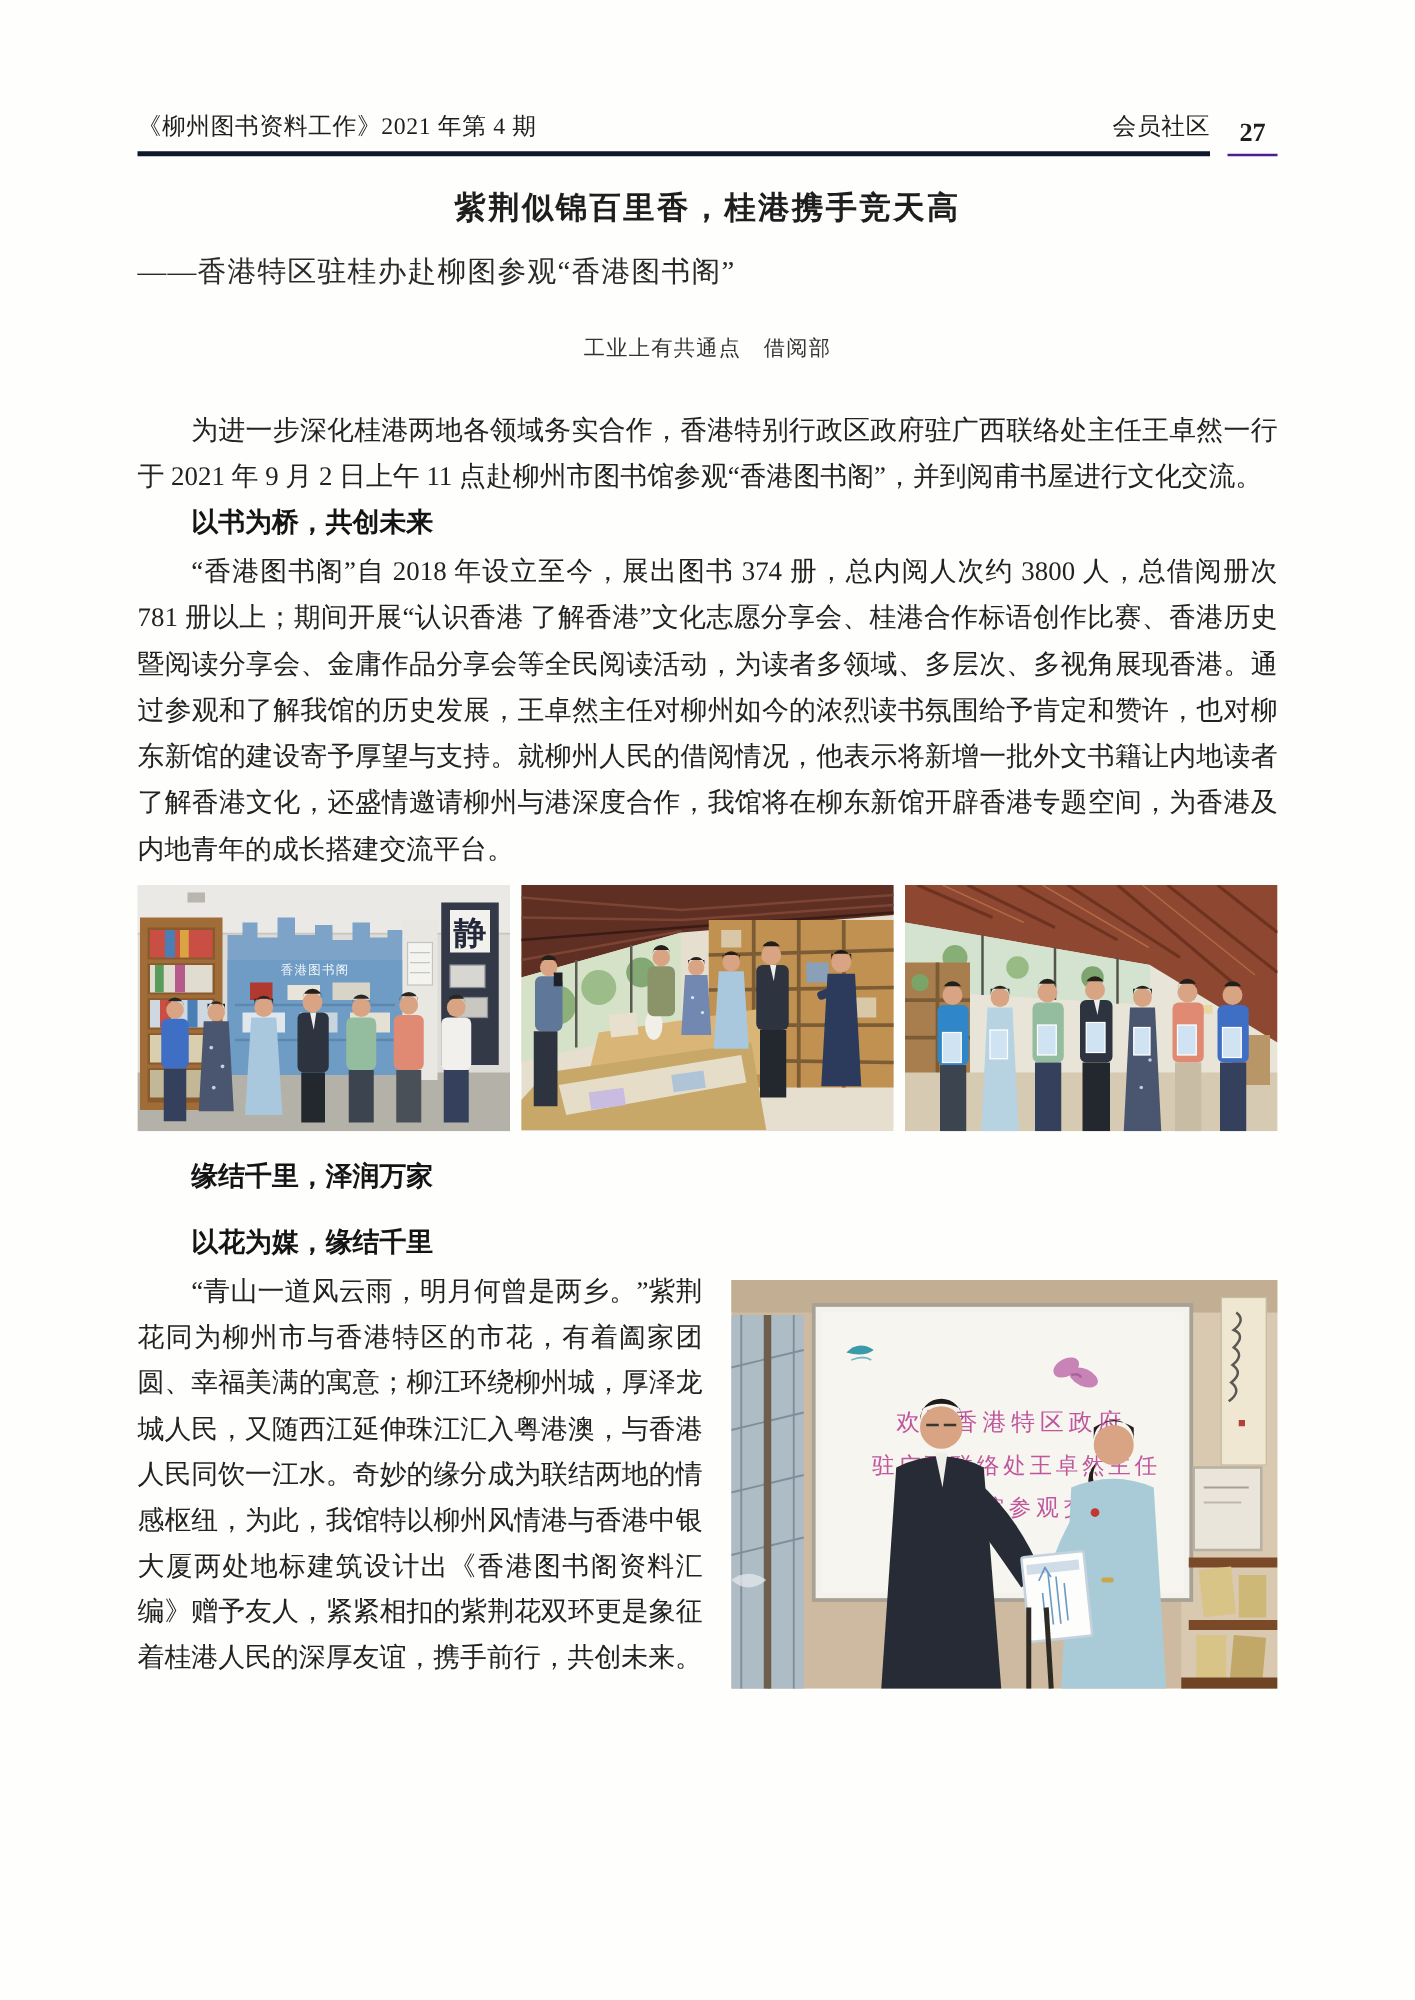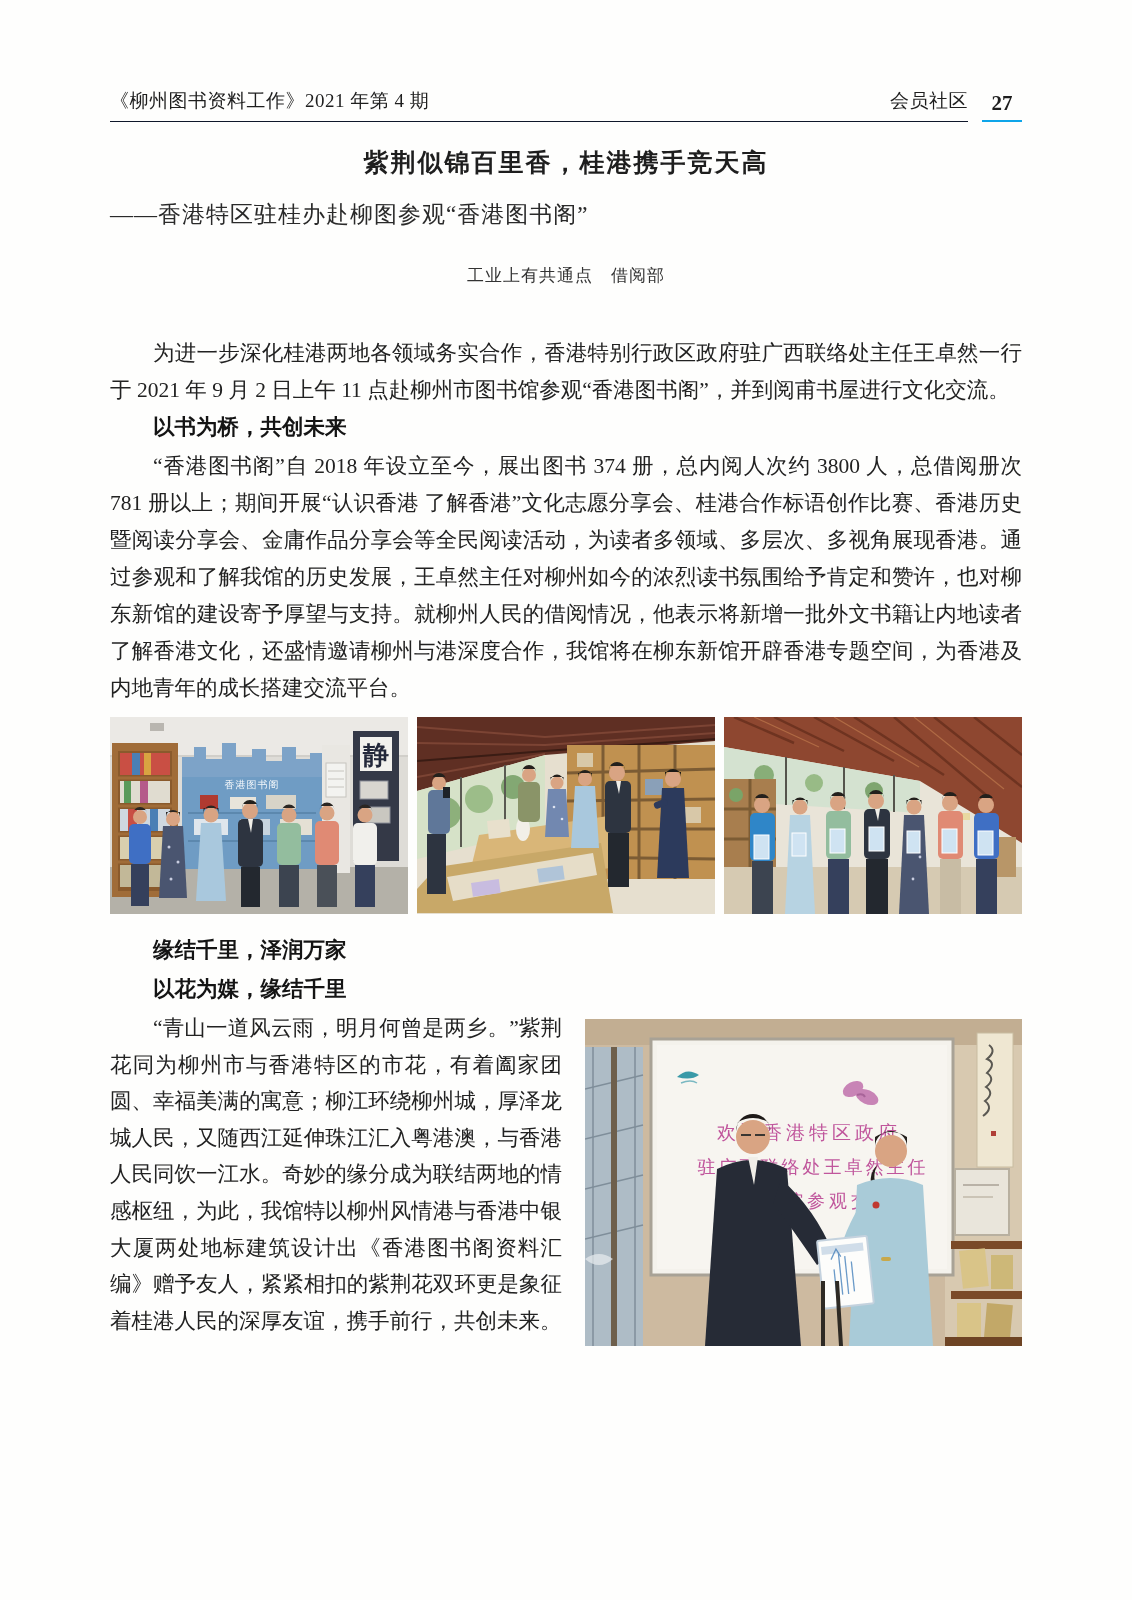--- a/index.html
+++ b/index.html
@@ -10,27 +10,27 @@
     font-family:"Liberation Serif","DejaVu Serif",serif;
     color:#1e1e1e;
     overflow:hidden;
   }
   .content{position:absolute;left:110px;top:0;width:912px;}
 
   
   .header{display:flex;align-items:flex-end;margin-top:88px;}
   .header-main{
     flex:1;display:flex;justify-content:space-between;align-items:baseline;
-    border-bottom:1px solid #0f172a;padding-bottom:7px;
+    border-bottom:4px solid #0f172a;padding-bottom:7px;
     font-size:19px;letter-spacing:0.5px;
   }
   .page-number{
     margin-left:14px;width:40px;text-align:center;
     font-size:21px;font-weight:bold;
-    border-bottom:2px solid #0ea5e9;padding-bottom:4px;
+    border-bottom:2px solid #4c1d95;padding-bottom:4px;
   }
 
   
   .article-title{
     margin-top:24px;text-align:center;
     font-size:25px;font-weight:bold;letter-spacing:2px;
   }
   .article-subtitle{
     margin-top:20px;text-align:left;
     font-size:23px;letter-spacing:1px;color:#2a2a2a;
@@ -38,21 +38,21 @@
   .byline{
     margin-top:34px;text-align:center;
     font-size:17px;color:#333;letter-spacing:1px;
   }
 
   
   .para{
     font-size:21.5px;line-height:37px;
     text-align:justify;text-indent:2em;margin:0;color:#222;
   }
-  .para-intro{margin-top:48px;}
+  .para-intro{margin-top:36px;}
   .sec-heading{
     font-size:21.5px;line-height:37px;font-weight:bold;
     padding-left:2em;margin:0;color:#141414;
   }
   .gap-s{margin-top:2px;}
 
   
   .photo-row{display:flex;gap:9px;margin-top:10px;}
   .photo-row svg{display:block;}
 
@@ -362,21 +362,21 @@
             <path d="M254 85 a8 8 0 0 1 16 0 l-1 -4 h-14 Z" fill="#23201c"></path>
           <rect x="250" y="96" width="25" height="46" rx="5" fill="#3f6fc4"></rect>
             <rect x="252" y="142" width="21" height="55" fill="#35405c"></rect>
           <rect x="254" y="114" width="15" height="24" fill="#cfe3f2" stroke="#fff"></rect>
         </g>
       </svg>
     </div>
 
     <h3 class="sec-heading" style="margin-top:18px;">缘结千里，泽润万家</h3>
 
-    <h3 class="sec-heading" style="margin-top:2px;">以花为媒，缘结千里</h3>
+    <h3 class="sec-heading" style="margin-top:16px;">以花为媒，缘结千里</h3>
     <div class="sec3-row">
       <div class="sec3-text">“青山一道风云雨，明月何曾是两乡。”紫荆花同为柳州市与香港特区的市花，有着阖家团圆、幸福美满的寓意；柳江环绕柳州城，厚泽龙城人民，又随西江延伸珠江汇入粤港澳，与香港人民同饮一江水。奇妙的缘分成为联结两地的情感枢纽，为此，我馆特以柳州风情港与香港中银大厦两处地标建筑设计出《香港图书阁资料汇编》赠予友人，紧紧相扣的紫荆花双环更是象征着桂港人民的深厚友谊，携手前行，共创未来。</div>
 
       <div class="sec3-photo">
 
         <svg width="437" height="327" viewBox="0 0 437 327">
           <rect width="437" height="327" fill="#cdbaa0"></rect>
           <rect x="360" y="0" width="77" height="327" fill="#d8c9b0"></rect>
           <rect x="0" y="0" width="437" height="26" fill="#c2ae92"></rect>
 

